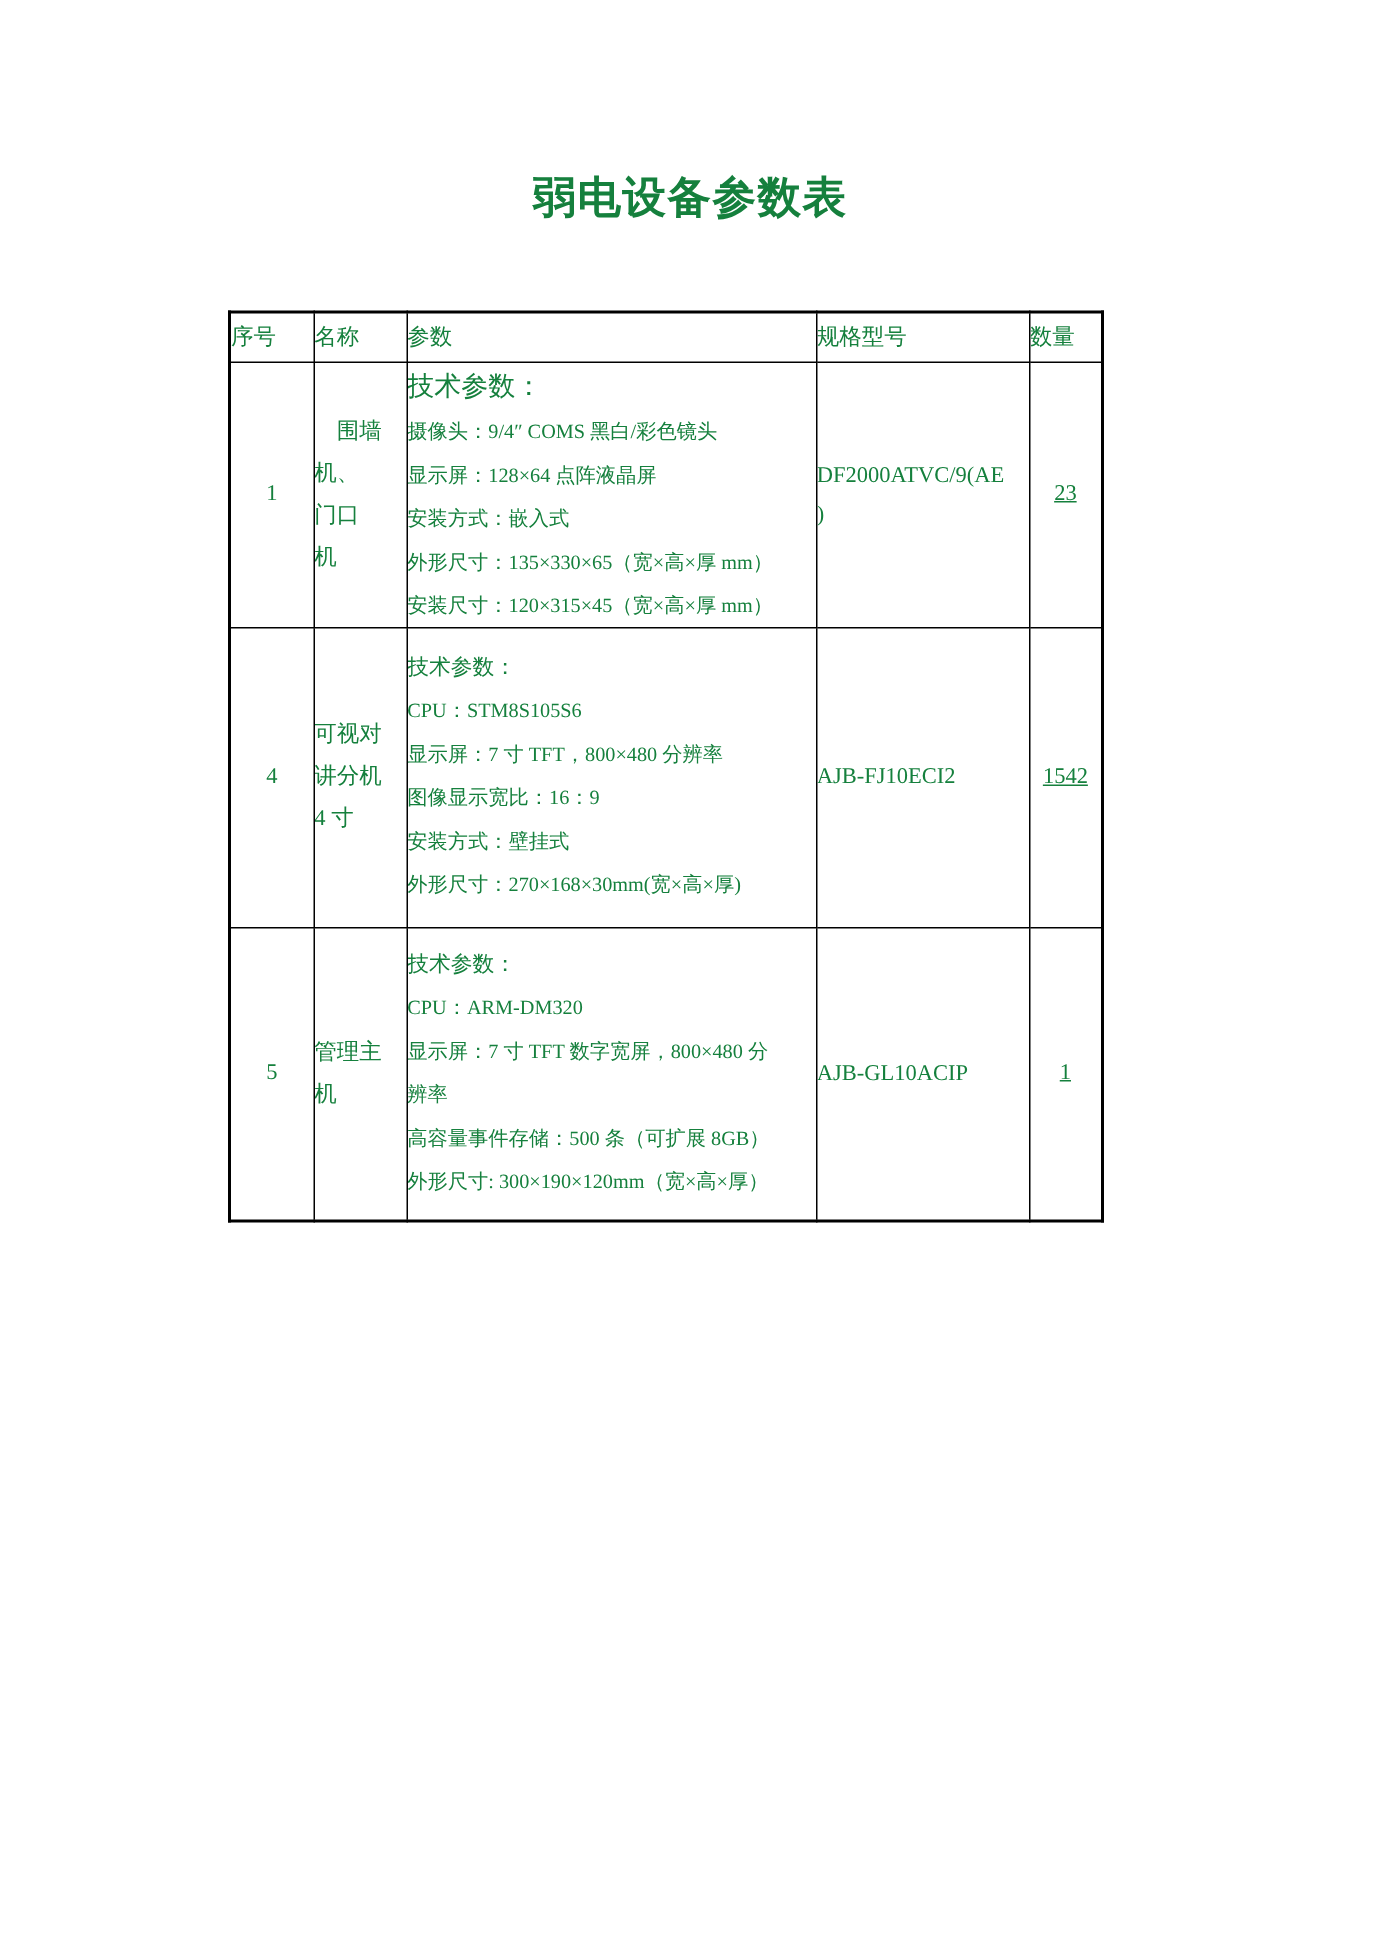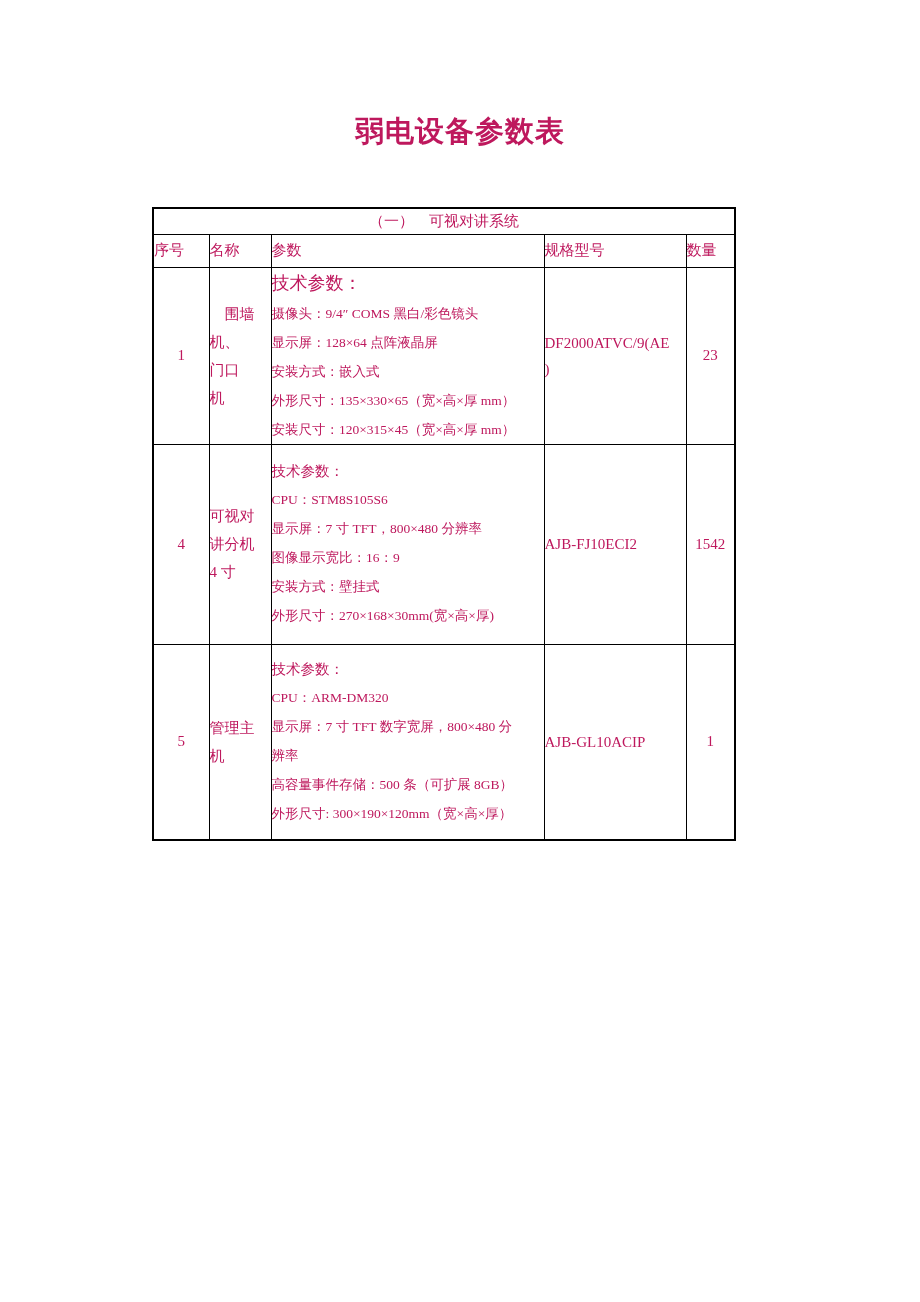--- a/index.html
+++ b/index.html
@@ -5,21 +5,21 @@
   html, body {
     margin: 0;
     padding: 0;
     background: #ffffff;
   }
   .page {
     position: relative;
     width: 920px;
     height: 1302px;
     background: #ffffff;
-    color: #be185d;
+    color: #15803d;
     font-family: "Liberation Serif", "DejaVu Serif", serif;
     overflow: hidden;
   }
   .page-title {
     position: absolute;
     top: 112px;
     left: 0;
     width: 920px;
     text-align: center;
     font-size: 29px;
@@ -93,42 +93,40 @@
   }
   .c-model {
     padding-left: 8px;
     padding-right: 4px;
     font-size: 15px;
   }
   .model-line { line-height: 26px; }
   .c-qty {
     text-align: center;
     font-size: 15px;
+    text-decoration: underline;
   }
 </style>
 </head>
 <body>
 
 <div class="page">
 
   <div class="page-title">弱电设备参数表</div>
 
   <table class="spec-table">
     <colgroup>
       <col class="w-no">
         <col class="w-name">
         <col class="w-param">
         <col class="w-model">
         <col class="w-qty">
     </colgroup>
 
     <tbody>
-        <tr class="r-section">
-      <td class="section-cell" colspan="5">（一）　可视对讲系统</td>
-    </tr>
 
     <tr class="r-header">
       <td class="h-cell h-center">序号</td>
       <td class="h-cell h-left">名称</td>
       <td class="h-cell h-left">参数</td>
       <td class="h-cell h-left">规格型号</td>
       <td class="h-cell h-center">数量</td>
     </tr>
 
     <tr class="r-data-1">

